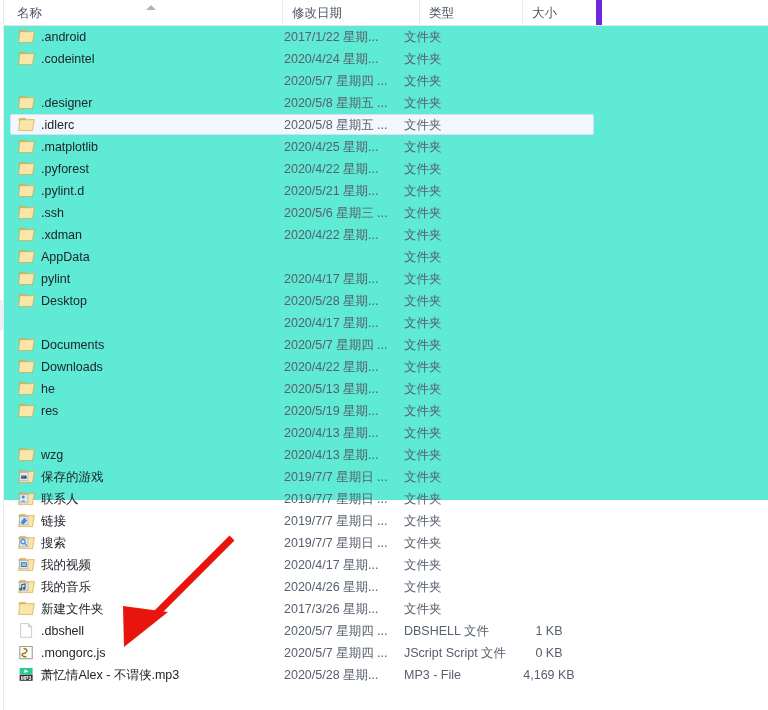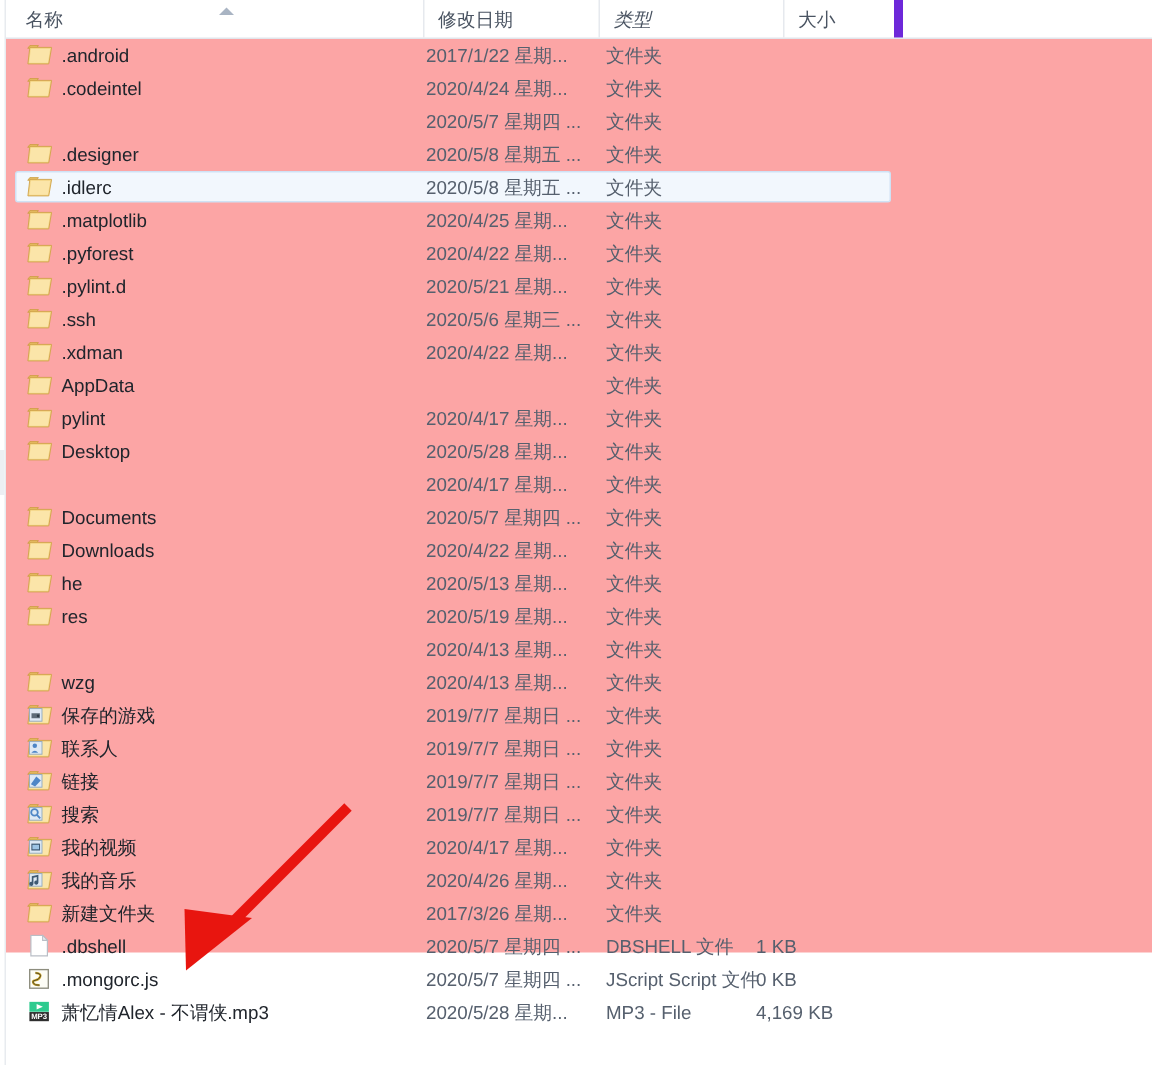--- a/index.html
+++ b/index.html
@@ -13,22 +13,22 @@
     position: relative;
     overflow: hidden;
     font-family: "Liberation Sans", "DejaVu Sans", sans-serif;
     -webkit-font-smoothing: antialiased;
   }
 
   
   #explorer {
     position: absolute;
     left: 0; top: 0;
-    width: 768px; height: 635px;
-    background: #fca5a5;
+    width: 768px; height: 500px;
+    background: #5eead4;
   }
   .left-rail {
     position: absolute;
     left: 0; top: 0;
     width: 3px; height: 710px;
     background: #ffffff;
     border-right: 1px solid #e8ebef;
   }
   .left-rail-tick {
     position: absolute;
@@ -52,21 +52,21 @@
     line-height: 26px;
     font-size: 12.5px;
     color: #4a5462;
     white-space: nowrap;
     padding-left: 9px;
     box-sizing: border-box;
   }
   .col-head.divided { border-left: 1px solid #e6e9ee; }
   #head-name { left: 4px;   width: 274px; }
   #head-date { left: 278px; width: 117px; }
-  #head-type { left: 395px; width: 123px; font-style: italic; }
+  #head-type { left: 415px; width: 123px; }
   #head-size { left: 518px; width: 80px; border-right: 6px solid #6d28d9; }
 
   #sort-caret {
     position: absolute;
     left: 142px; top: 5px;
     width: 0; height: 0;
     border-left: 5px solid transparent;
     border-right: 5px solid transparent;
     border-bottom: 5px solid #9aa7b8;
     opacity: .85;
@@ -105,21 +105,21 @@
     left: 14px; width: 262px;
     color: #20252c;
     padding-left: 23px;
     box-sizing: border-box;
   }
   .c-date { left: 280px; width: 115px; color: #56606e; }
   .c-type { left: 400px; width: 118px; color: #56606e; }
   .c-size {
     left: 500px; width: 90px;
     color: #56606e;
-    text-align: left;
+    text-align: center;
   }
 
   
   .icon {
     position: absolute;
     left: 0; top: 3px;
     width: 17px; height: 15px;
   }
   .icon svg { display: block; }
 

